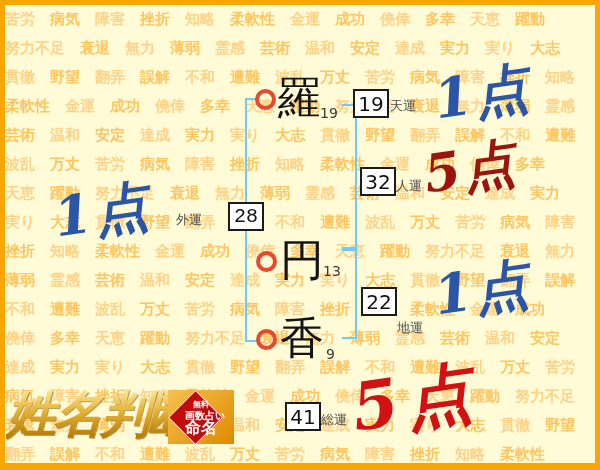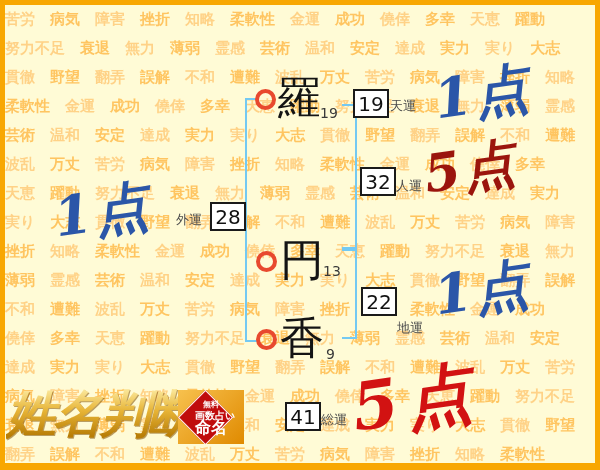--- a/index.html
+++ b/index.html
@@ -106,21 +106,21 @@
     font-size:50px;font-weight:bold;font-style:italic;
     letter-spacing:-3px;line-height:1.1;
     background:linear-gradient(180deg,#F9E392 10%,#E7B436 45%,#B97E07 90%);
     -webkit-background-clip:text;background-clip:text;
     color:transparent;
     filter:drop-shadow(1px 1px 0 rgba(130,80,0,0.55));
     cursor:pointer;
     text-decoration:none;
   }
   .badge{
-    position:absolute;left:178px;top:390px;z-index:3;
+    position:absolute;left:168px;top:390px;z-index:3;
     width:66px;height:54px;
     background:linear-gradient(135deg,#F7C14E,#E08A00);
     overflow:hidden;
   }
   .badge-diamond{
     position:absolute;left:8px;top:8px;
     width:37px;height:37px;
     background:#C00C0C;
     border:1px solid #fff;
     transform:rotate(45deg);
@@ -166,21 +166,21 @@
   <div class="fbox" style="left:353px;top:89px;">19</div>
   <span class="flabel" style="left:390px;top:97px;">天運</span>
 
   <div class="fbox" style="left:360px;top:167px;">32</div>
   <span class="flabel" style="left:396px;top:177px;">人運</span>
 
   <div class="fbox" style="left:361px;top:287px;">22</div>
   <span class="flabel" style="left:397px;top:295px;margin-top:24px;">地運</span>
 
   <span class="flabel" style="left:176px;top:211px;">外運</span>
-  <div class="fbox" style="left:210px;top:202px;">28</div>
+  <div class="fbox" style="left:228px;top:202px;font-family:Liberation Mono, monospace;">28</div>
 
   <div class="fbox" style="left:285px;top:402px;">41</div>
   <span class="flabel" style="left:321px;top:411px;">総運</span>
 
   <span class="score score-blue s-tenun">1点</span>
   <span class="score score-darkred s-jinun">5点</span>
   <span class="score score-blue s-chiun">1点</span>
   <span class="score score-blue s-gaiun">1点</span>
   <span class="score score-red s-souun">5点</span>
 

